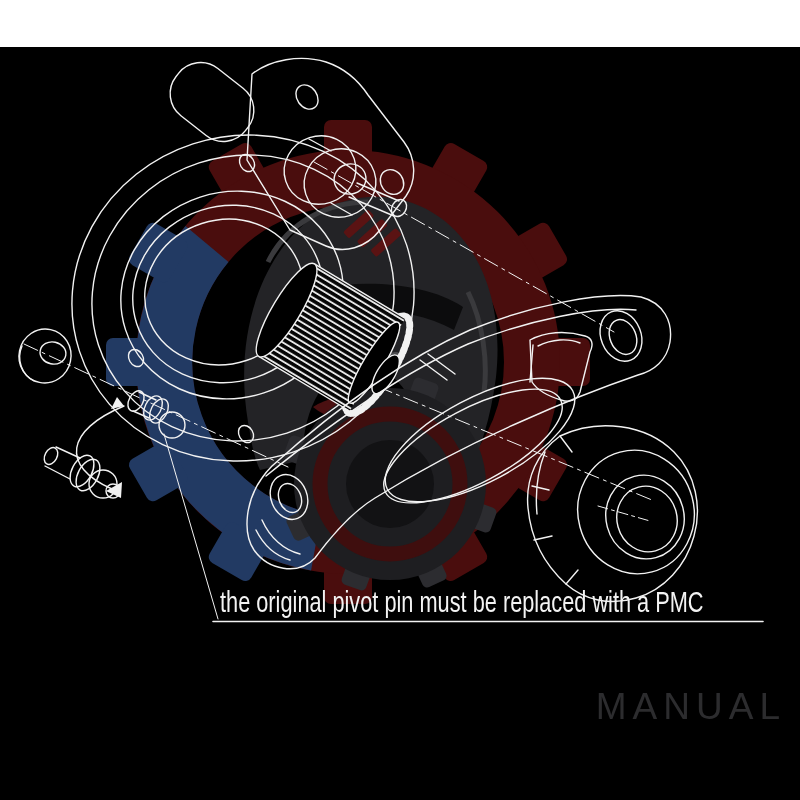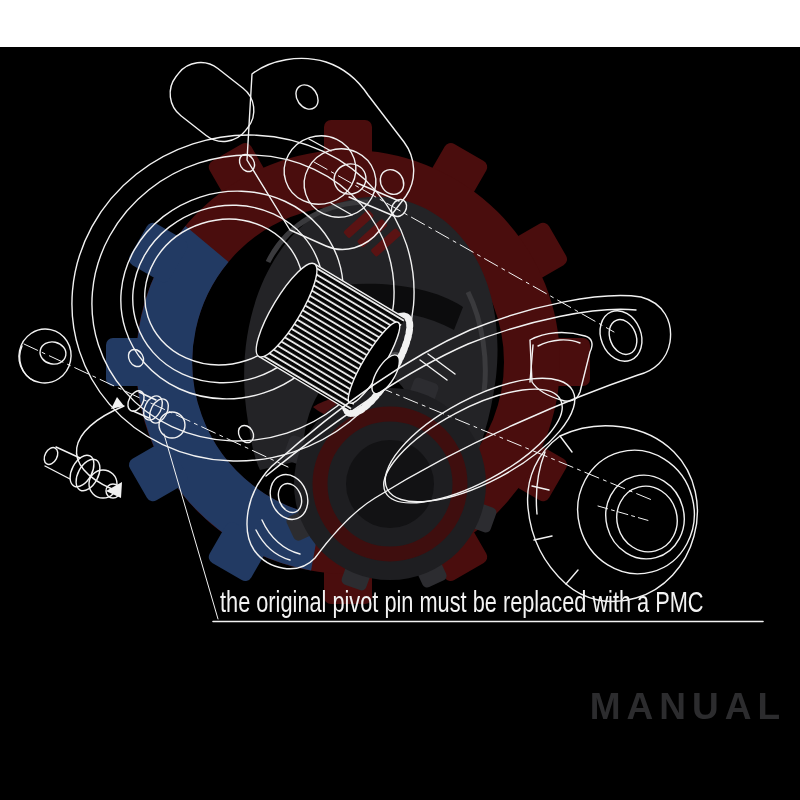--- a/index.html
+++ b/index.html
@@ -3,21 +3,21 @@
 <meta charset="utf-8">
 <style>
   html,body{margin:0;padding:0;background:#000;}
   #stage{position:relative;width:800px;height:800px;background:#000;overflow:hidden;
          font-family:"Liberation Sans",sans-serif;text-align:center;}
   .band{position:absolute;left:0;top:0;width:800px;height:47px;background:#ffffff;}
   svg.scene{position:absolute;left:0;top:0;width:800px;height:800px;}
   .annotation{position:absolute;left:220px;top:586px;color:#f3f3f3;font-size:29px;
               white-space:nowrap;transform:scaleX(0.75);transform-origin:left top;}
   .manual{position:absolute;right:14px;top:686px;color:#2c2c2e;font-size:37px;
-          font-weight:700;letter-spacing:6px;white-space:nowrap;}
+          font-weight:400;letter-spacing:6px;white-space:nowrap;}
 </style>
 </head>
 <body>
 
 <div id="stage">
 
   <div class="band"></div>
 
   <svg class="scene" viewBox="0 0 800 800">
     <defs>

